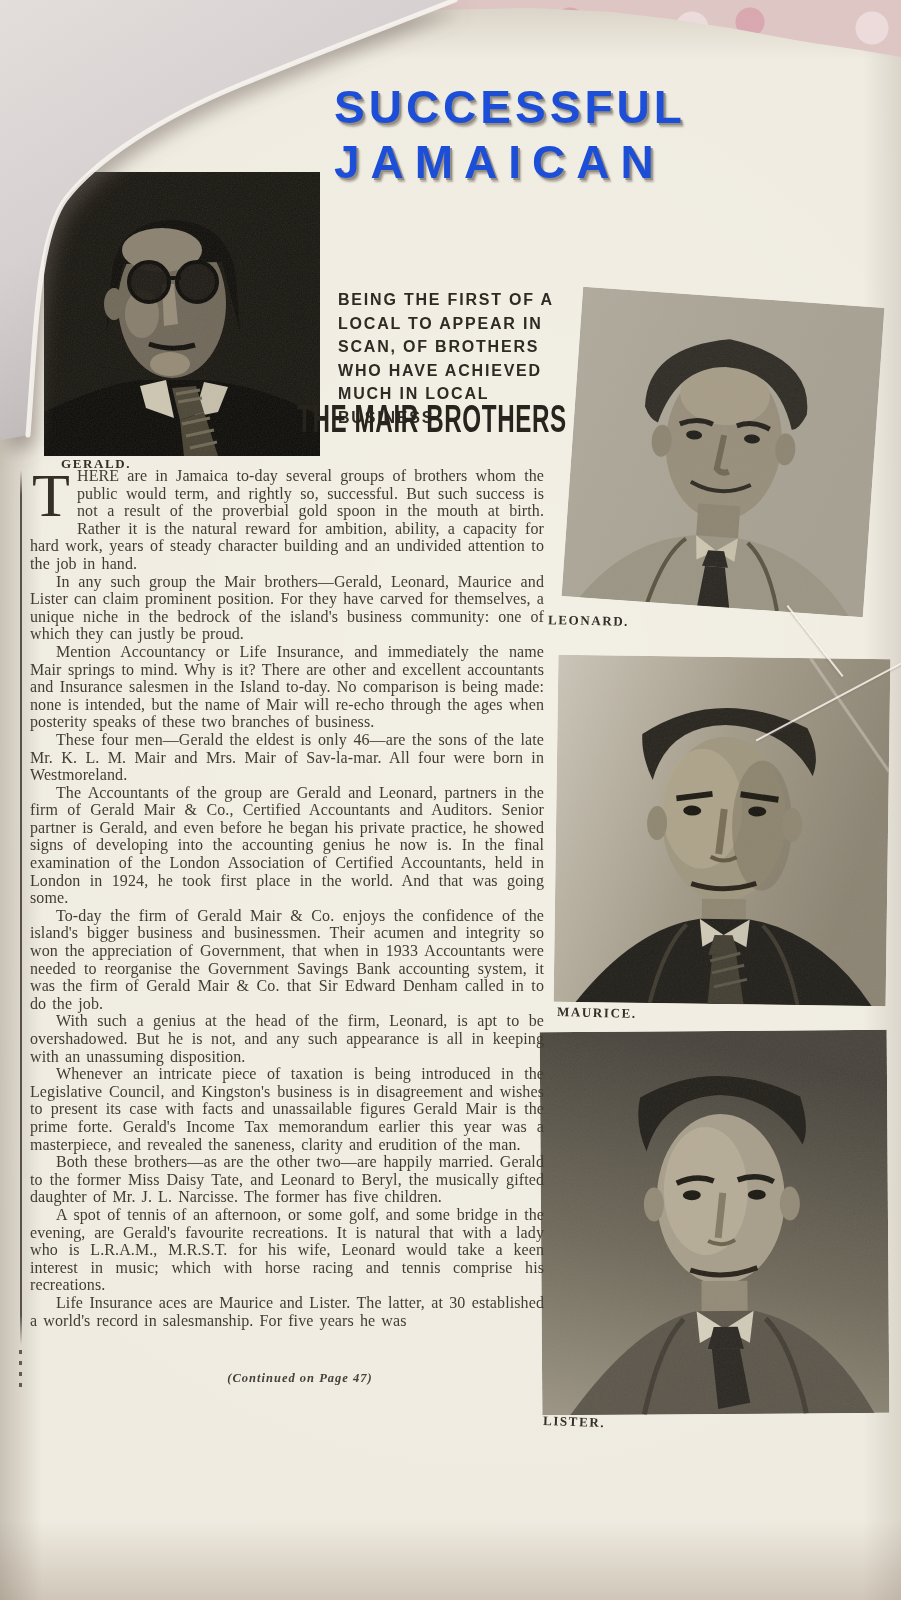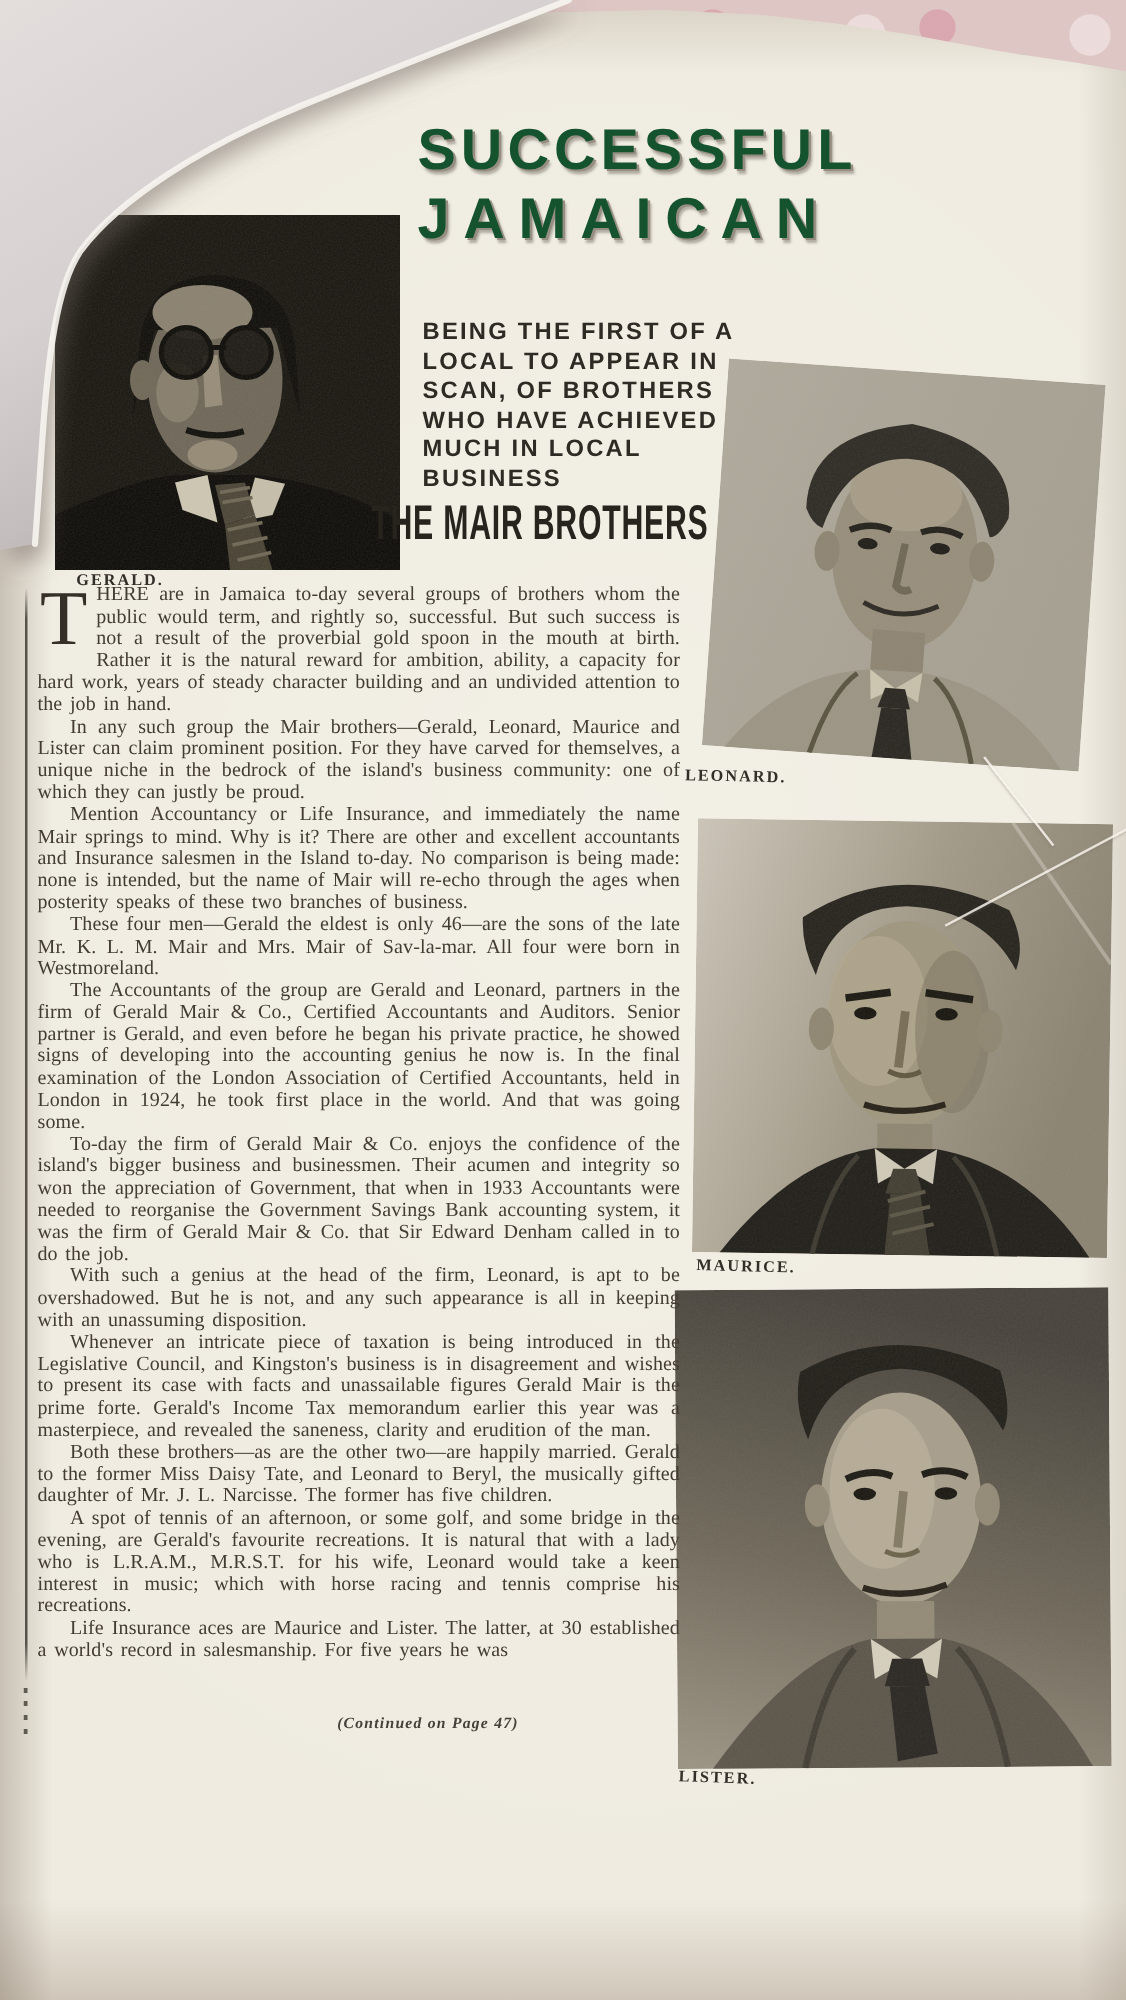--- a/index.html
+++ b/index.html
@@ -24,46 +24,46 @@
   .page::before{
     content:"";position:absolute;inset:0;pointer-events:none;
     background:
       linear-gradient(90deg, rgba(110,95,80,.30) 0, rgba(110,95,80,0) 42px),
       linear-gradient(270deg, rgba(110,95,80,.16) 0, rgba(110,95,80,0) 38px),
       linear-gradient(0deg, rgba(125,103,82,.28) 0, rgba(125,103,82,0) 80px),
       linear-gradient(180deg, rgba(120,100,80,.20) 0, rgba(120,100,80,0) 60px),
       radial-gradient(120% 80% at 55% 42%, rgba(255,255,250,.22), rgba(0,0,0,0) 70%);
   }
   .title{position:absolute;left:334px;top:80px;z-index:2;
-    font-family:"Liberation Sans",sans-serif;font-weight:700;color:#14532d;margin-top:12px;}
+    font-family:"Liberation Sans",sans-serif;font-weight:700;color:#1d4ed8;}
   .title-line{font-size:46px;line-height:55px;white-space:nowrap;
     text-shadow:2px 2px 0 #978e82, 3px 4px 2px rgba(62,55,46,.35);}
   .tl-0{letter-spacing:4px;}
   .tl-1{letter-spacing:11px;}
   .tl-2{letter-spacing:6px;}
-  .subtitle{position:absolute;left:338px;top:254px;z-index:2;
-    font-family:"Liberation Sans",sans-serif;font-weight:700;font-size:19px;
+  .subtitle{position:absolute;left:338px;top:288px;z-index:2;
+    font-family:"Liberation Sans",sans-serif;font-weight:700;font-size:16px;
     line-height:23.5px;letter-spacing:1.8px;color:#2e2a24;}
   .section-heading{position:absolute;left:297px;top:397px;z-index:2;white-space:nowrap;
     font-family:"Liberation Sans",sans-serif;font-weight:700;font-size:39px;
     letter-spacing:1px;color:#272era;color:#27231d;
     transform:scaleX(.62);transform-origin:left top;}
   .article{position:absolute;left:30px;top:467px;width:514px;z-index:2;
     font-size:16px;line-height:17.6px;text-align:justify;color:#433c33;
     word-spacing:2px;letter-spacing:.1px;}
   .para{text-indent:26px;margin:0;}
   .para.first-para{text-indent:0;}
   .dropcap{float:left;font-size:62px;line-height:50px;padding:3px 7px 0 2px;color:#352f27;}
   .caption{position:absolute;z-index:2;font-family:"Liberation Serif",serif;font-weight:700;
     font-size:13px;letter-spacing:1.6px;color:#332f28;white-space:nowrap;}
   #cap-gerald{left:61px;top:456px;text-align:center;}
   #cap-leonard{left:548px;top:613px;transform:rotate(1.2deg);}
   #cap-maurice{left:557px;top:1005px;transform:rotate(1.4deg);}
   #cap-lister{left:543px;top:1414px;transform:rotate(2deg);}
-  .continued{position:absolute;left:185px;top:1371px;width:230px;z-index:2;text-align:right;
+  .continued{position:absolute;left:185px;top:1371px;width:230px;z-index:2;text-align:center;
     font-style:italic;font-weight:700;font-size:12.5px;letter-spacing:1px;color:#45403a;}
   .left-rule{position:absolute;left:20px;top:470px;width:2px;height:875px;z-index:2;opacity:.8;
     background:linear-gradient(to bottom, rgba(54,50,43,0), #36322b 25px, #36322b 845px, rgba(54,50,43,0));}
   .left-rule-dots{position:absolute;left:19px;top:1350px;width:3px;height:42px;z-index:2;opacity:.75;
     background:repeating-linear-gradient(to bottom, #36322b 0 4px, transparent 4px 11px);}
   .photo{position:absolute;z-index:2;overflow:hidden;}
   .photo svg{width:100%;height:100%;display:block;}
   #photo-gerald{left:44px;top:172px;width:276px;height:284px;}
   #photo-leonard{left:572px;top:297px;width:302px;height:310px;transform:rotate(4deg);}
   #photo-maurice{left:556px;top:657px;width:332px;height:347px;transform:rotate(.8deg);}

